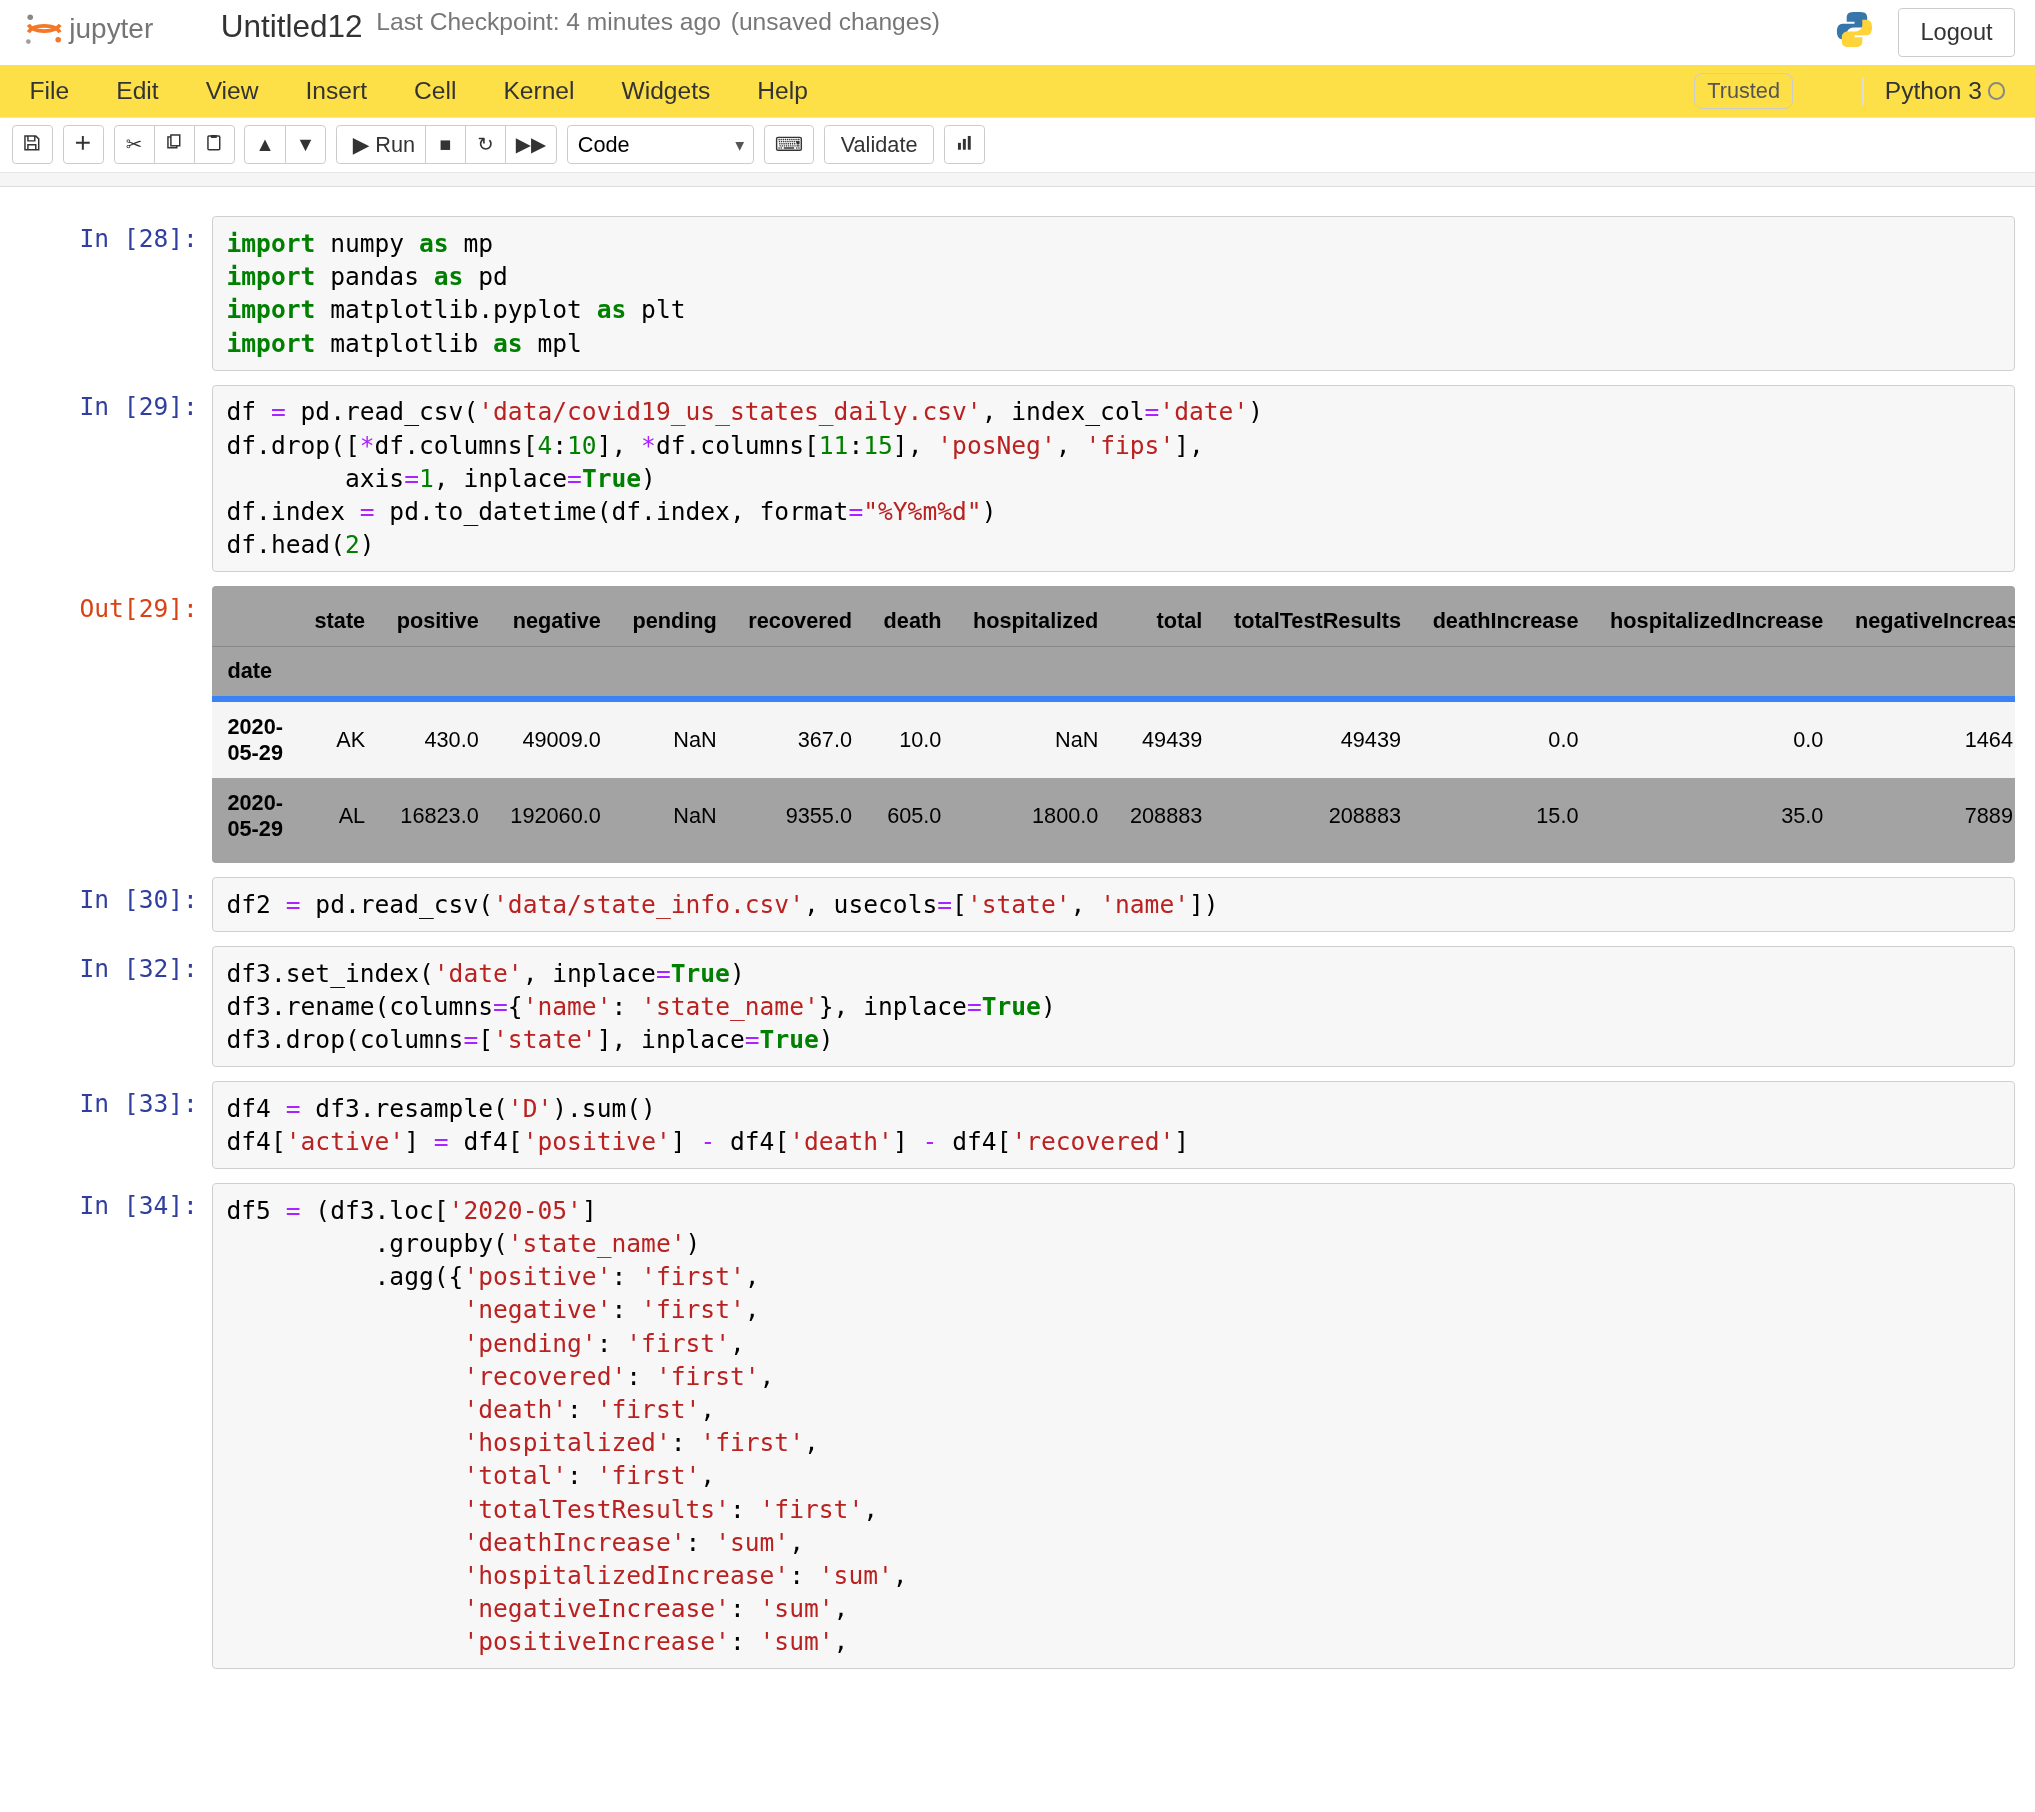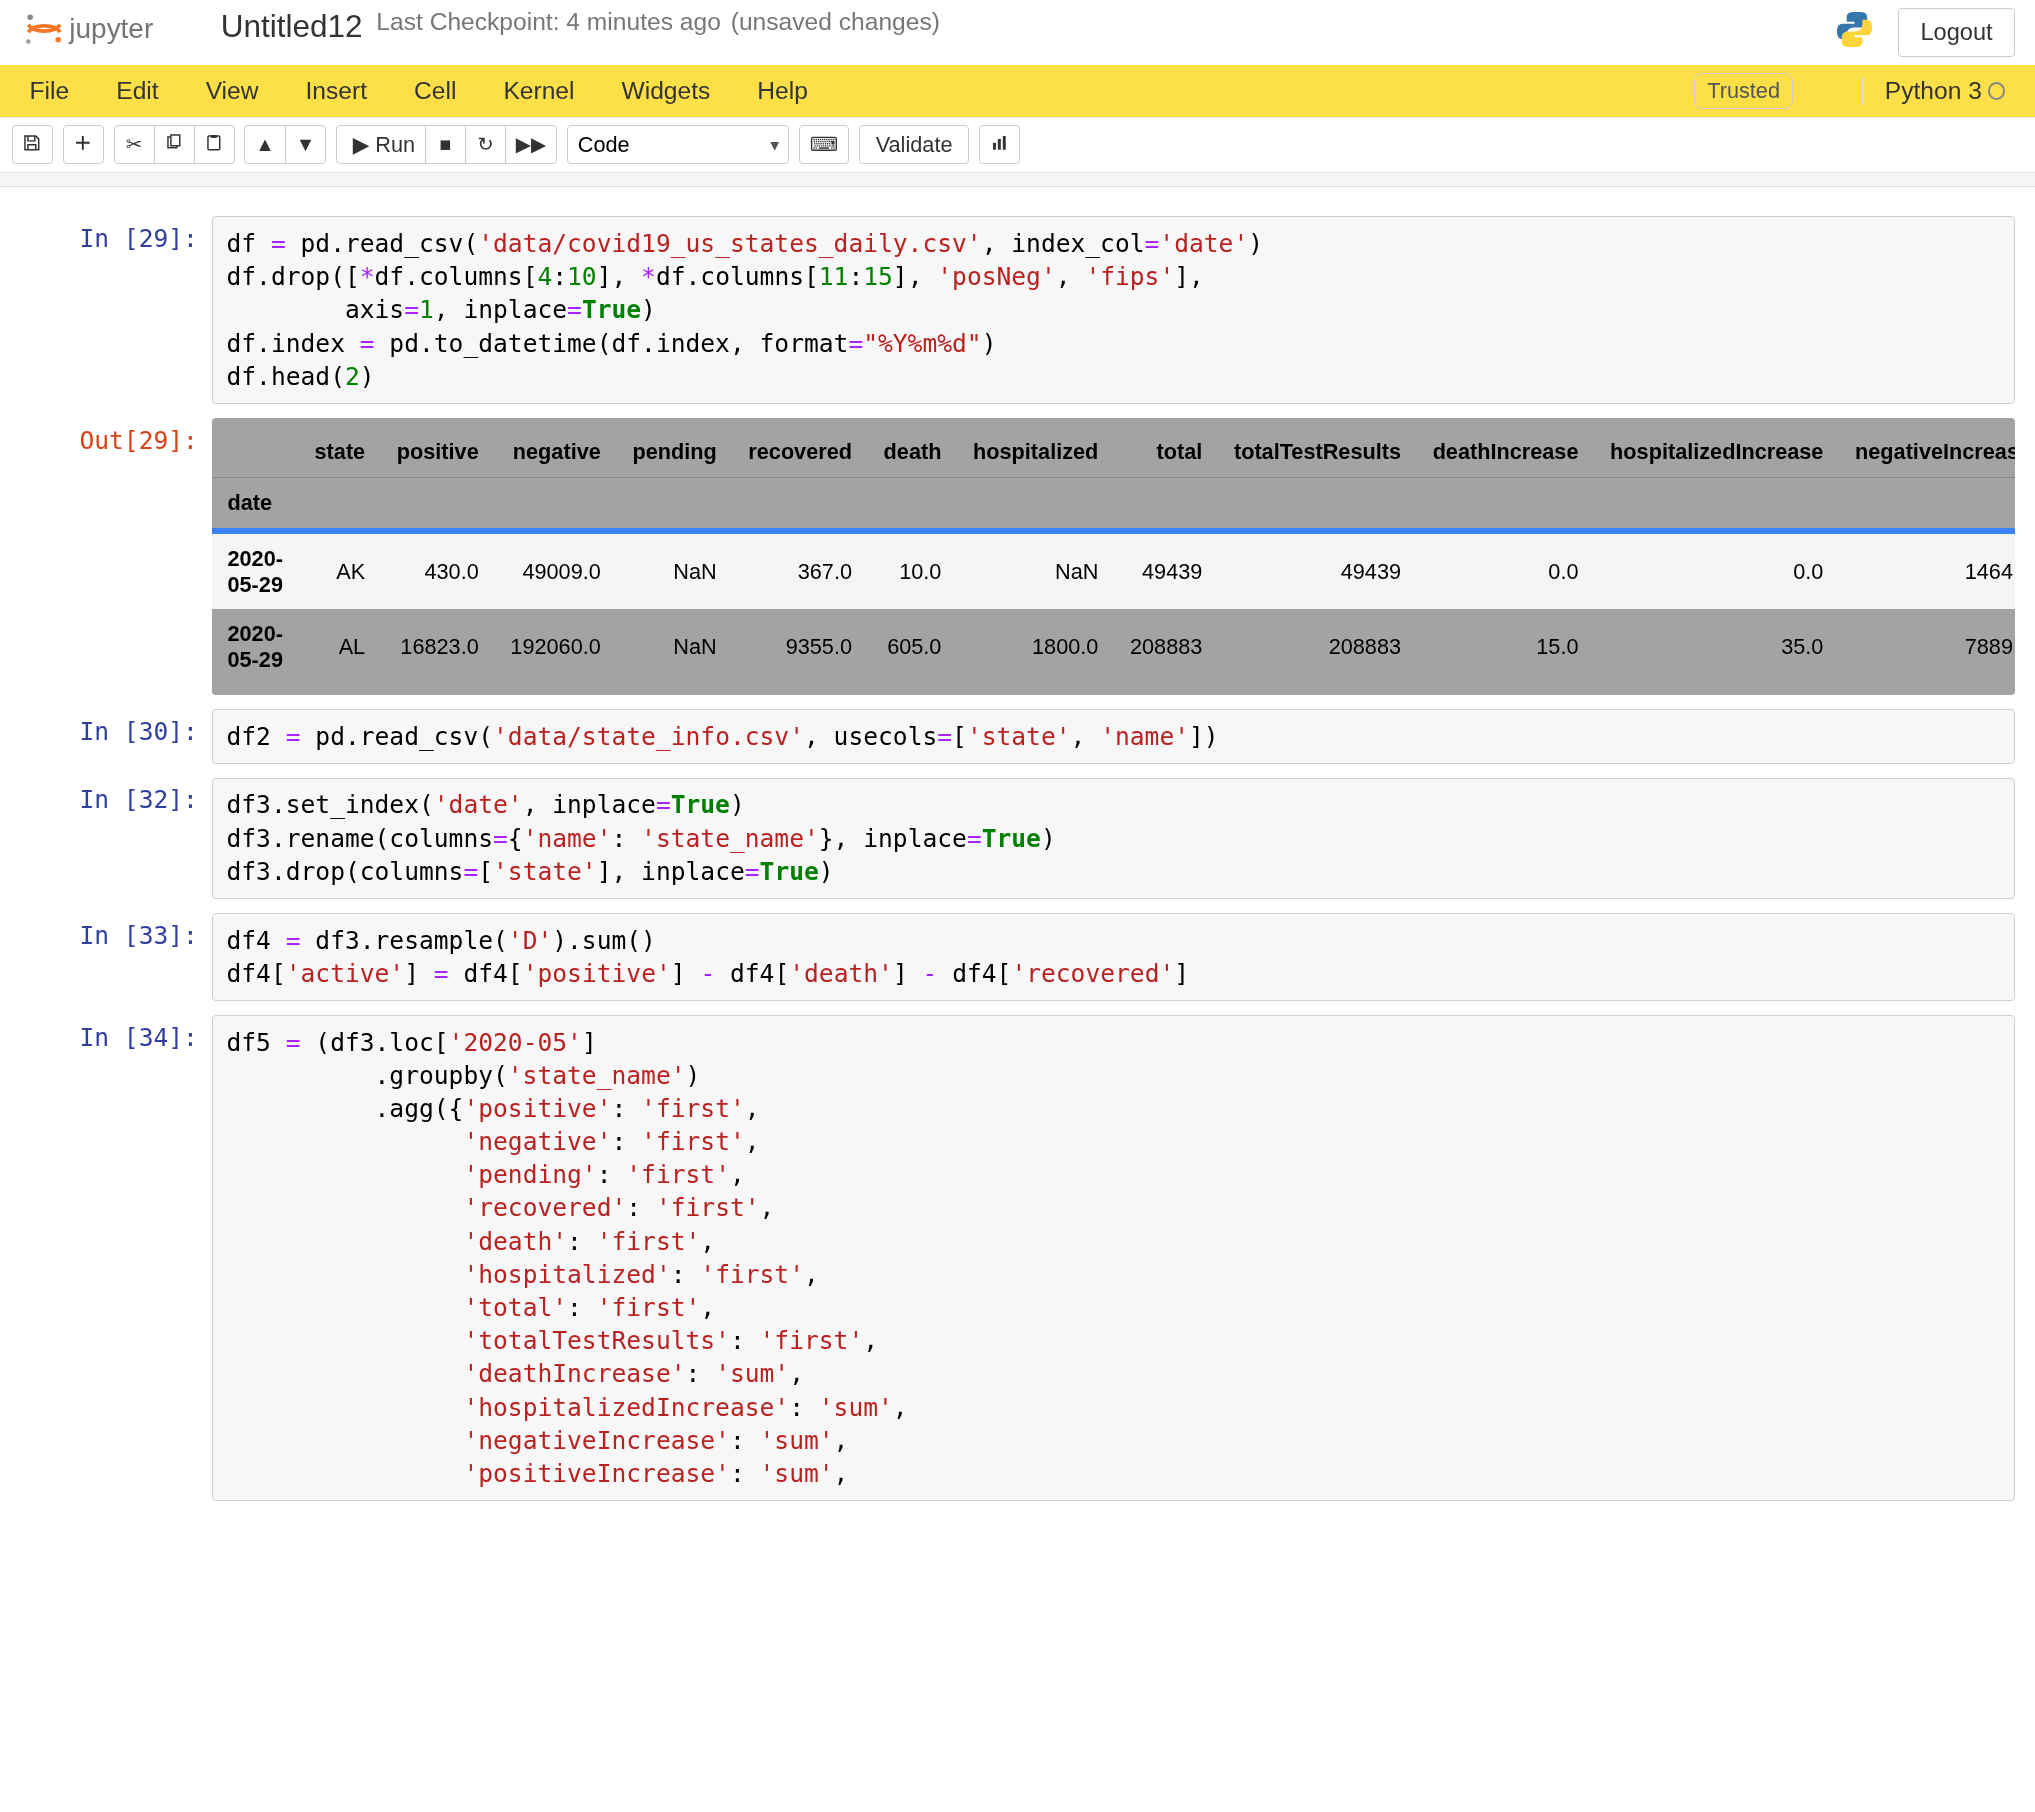--- a/index.html
+++ b/index.html
@@ -24,21 +24,21 @@
 
   
   .toolbar { display: flex; align-items: center; padding: 5.9px 11.8px; border-bottom: 1px solid #e5e5e5; height: 55px; background: #fff; gap: 9.9px; }
   .btn-group { display: flex; gap: 0; }
   .tbtn { border: 1px solid #ccc; background: #fff; height: 39px; min-width: 41px; padding: 0 9.9px; display: flex; align-items: center; justify-content: center; font-size: 19.7px; color: #333; cursor: pointer; }
   .btn-group .tbtn { border-radius: 0; margin-left: -1px; }
   .btn-group .tbtn:first-child { border-top-left-radius: 3.9px; border-bottom-left-radius: 3.9px; margin-left: 0; }
   .btn-group .tbtn:last-child { border-top-right-radius: 3.9px; border-bottom-right-radius: 3.9px; }
   .tbtn.solo { border-radius: 3.9px; }
   .runbtn span { margin-left: 5.9px; font-size: 21.7px; }
-  .cellselect { height: 39px; border: 1px solid #ccc; border-radius: 3.9px; font-size: 21.7px; padding: 0 27.6px 0 9.9px; width: 222px; background: #fff; appearance: none; position: relative; }
+  .cellselect { height: 39px; border: 1px solid #ccc; border-radius: 3.9px; font-size: 21.7px; padding: 0 27.6px 0 9.9px; width: 187px; background: #fff; appearance: none; position: relative; }
   .selectwrap { position: relative; }
   .selectwrap::after { content: "▾"; position: absolute; right: 9.9px; top: 50%; transform: translateY(-50%); color: #555; pointer-events: none; font-size: 17.7px; }
   .validate-btn { font-size: 21.7px; padding: 0 15.8px; }
   .toolbar-shadow { height: 13.8px; background: #f5f5f5; border-bottom: 1px solid #ddd; }
 
   
   .notebook { padding: 29.6px 19.7px 0 19.7px; }
   .cell { display: flex; margin-bottom: 13.8px; align-items: flex-start; }
   .prompt { width: 192px; text-align: right; font-family: Menlo, Monaco, Consolas, monospace; font-size: 24.6px; padding: 7.9px 13.8px 0 0; white-space: nowrap; }
   .prompt.in  { color: #303F9F; }
@@ -166,20 +166,29 @@
           <rect x="2" y="9" width="3" height="7" fill="#333"></rect>
           <rect x="7" y="5" width="3" height="11" fill="#333"></rect>
           <rect x="12" y="2" width="3" height="14" fill="#333"></rect>
         </svg></span>
   </button>
 </div>
 <div class="toolbar-shadow"></div>
 
 <div class="notebook">
 
+  <div class="cell">
+    <div class="prompt in">In [28]:</div>
+    <div class="cellbody">
+        <pre class="code"><span class="kw">import</span> numpy <span class="kw">as</span> mp
+<span class="kw">import</span> pandas <span class="kw">as</span> pd
+<span class="kw">import</span> matplotlib.pyplot <span class="kw">as</span> plt
+<span class="kw">import</span> matplotlib <span class="kw">as</span> mpl</pre>
+      </div>
+  </div>
 
   <div class="cell">
     <div class="prompt in">In [29]:</div>
     <div class="cellbody">
         <pre class="code">df <span class="op">=</span> pd.read_csv(<span class="str">'data/covid19_us_states_daily.csv'</span>, index_col<span class="op">=</span><span class="str">'date'</span>)
 df.drop([<span class="op">*</span>df.columns[<span class="num">4</span>:<span class="num">10</span>], <span class="op">*</span>df.columns[<span class="num">11</span>:<span class="num">15</span>], <span class="str">'posNeg'</span>, <span class="str">'fips'</span>],
         axis<span class="op">=</span><span class="num">1</span>, inplace<span class="op">=</span><span class="bool">True</span>)
 df.index <span class="op">=</span> pd.to_datetime(df.index, format<span class="op">=</span><span class="str">"%Y%m%d"</span>)
 df.head(<span class="num">2</span>)</pre>
       </div>

